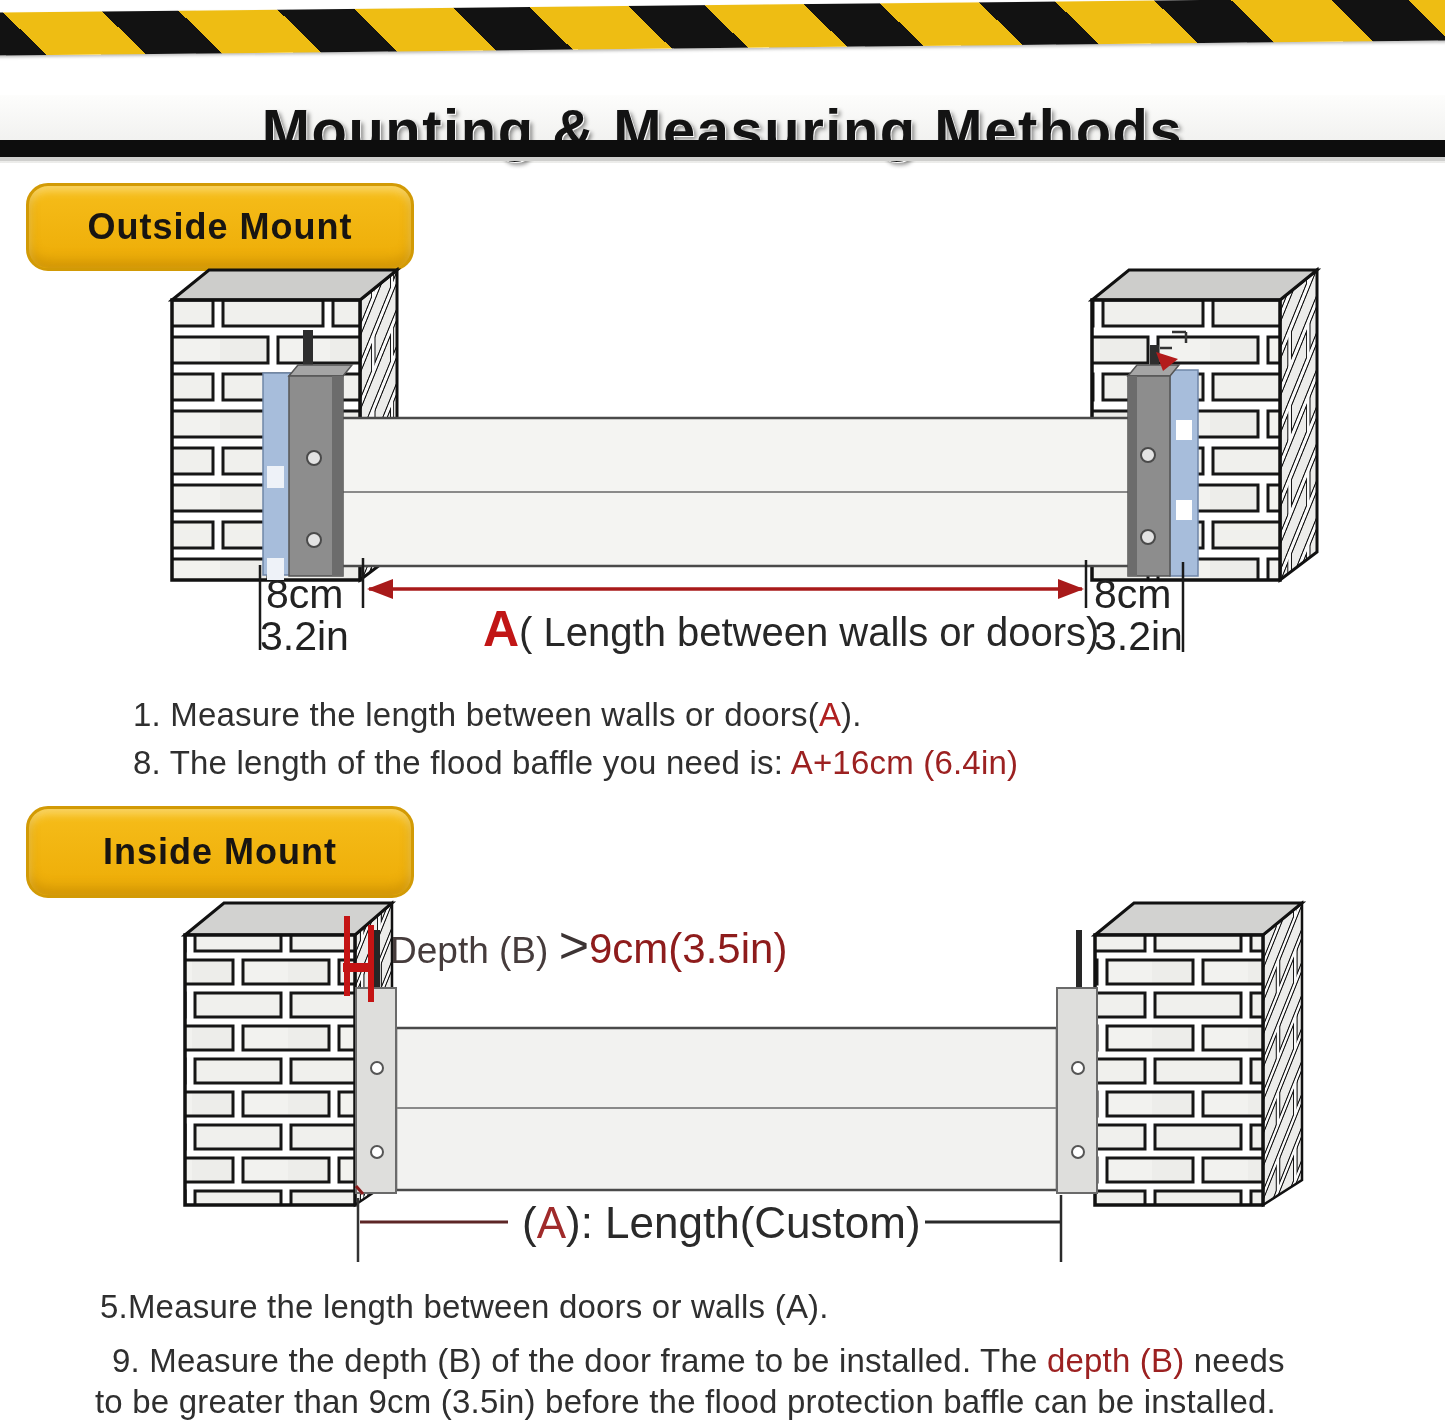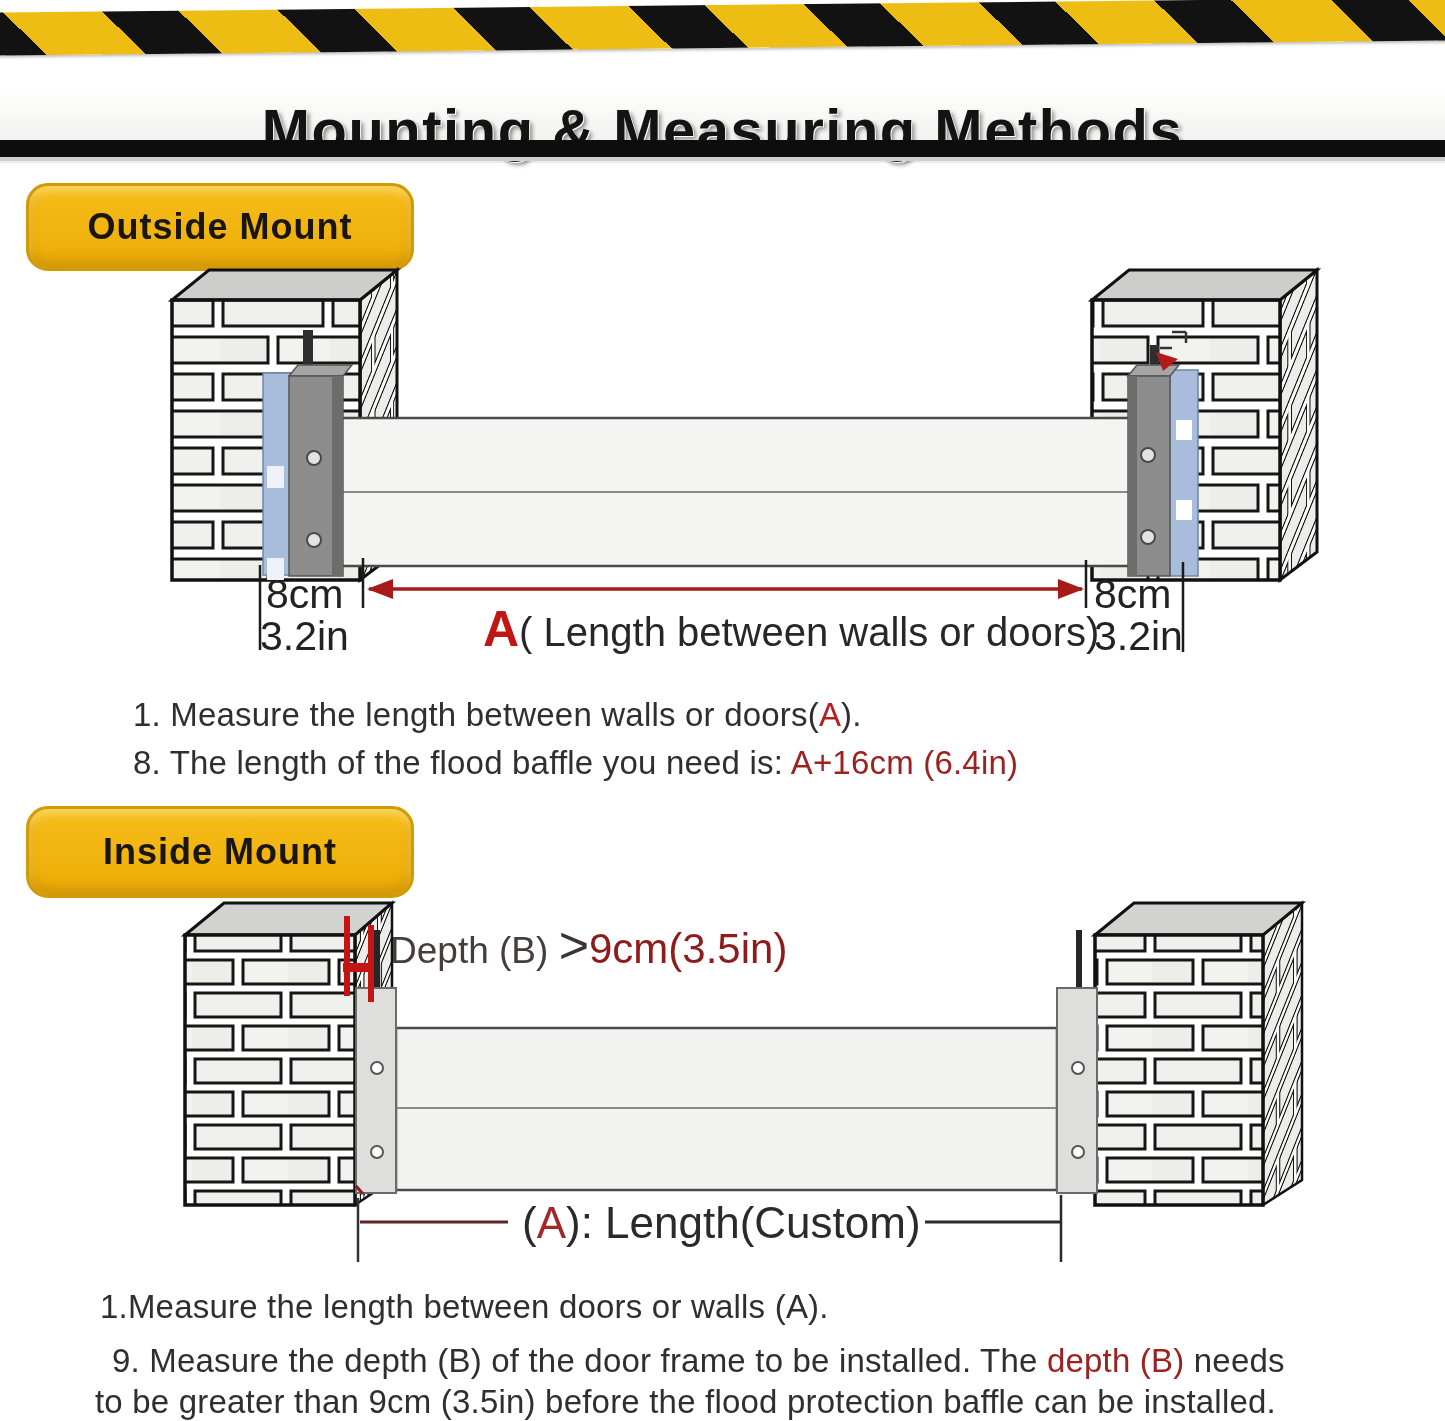--- a/index.html
+++ b/index.html
@@ -195,17 +195,17 @@
 
     <g>
       <line x1="358" y1="1198" x2="358" y2="1262" stroke="#333" stroke-width="2.5"></line>
       <line x1="360" y1="1222" x2="508" y2="1222" stroke="#5d2626" stroke-width="3"></line>
       <text x="522" y="1238" font-size="44" fill="#2a2a2a"><tspan>(</tspan><tspan fill="#a02a2a">A</tspan><tspan>): Length(Custom)</tspan></text>
       <line x1="925" y1="1222" x2="1060" y2="1222" stroke="#2a2a2a" stroke-width="3"></line>
       <line x1="1061" y1="1195" x2="1061" y2="1262" stroke="#2a2a2a" stroke-width="2.5"></line>
     </g>
   </svg>
 
-  <div class="step" style="left:100px;top:1288px;"><span>1.Measure the length between doors or walls (</span><span>A</span><span>).</span></div>
+  <div class="step" style="left:100px;top:1288px;"><span>5.Measure the length between doors or walls (</span><span>A</span><span>).</span></div>
   <div class="step" style="left:112px;top:1342px;"><span>9. Measure the depth (B) of the door frame to be installed. The </span><span class="red">depth (B)</span><span> needs</span></div>
   <div class="step" style="left:95px;top:1383px;"><span>to be greater than 9cm (3.5in) before the flood protection baffle can be installed.</span></div>
 
 </div>
 
 </body></html>

